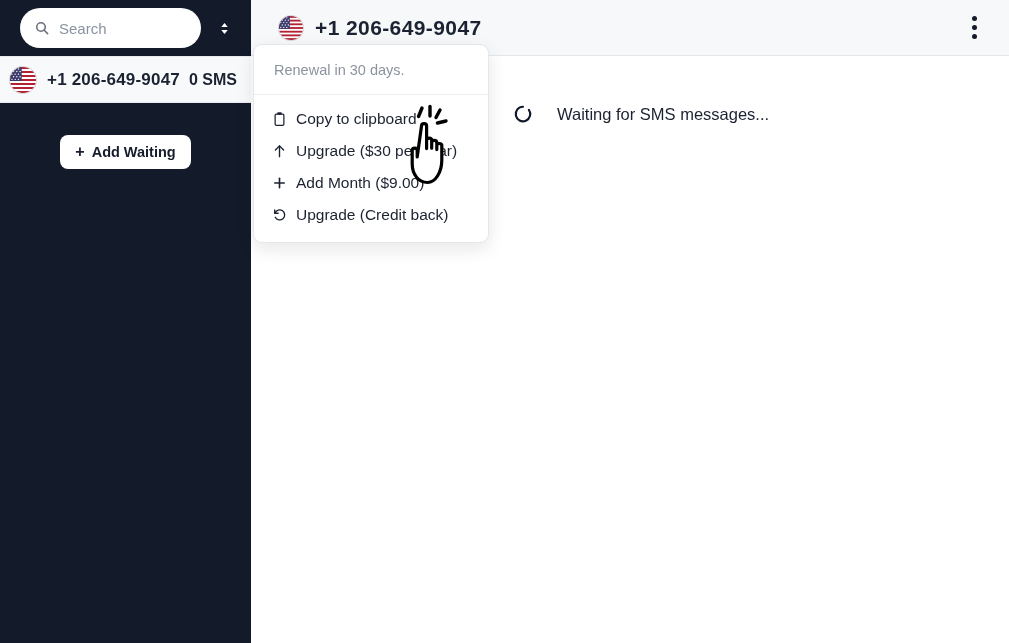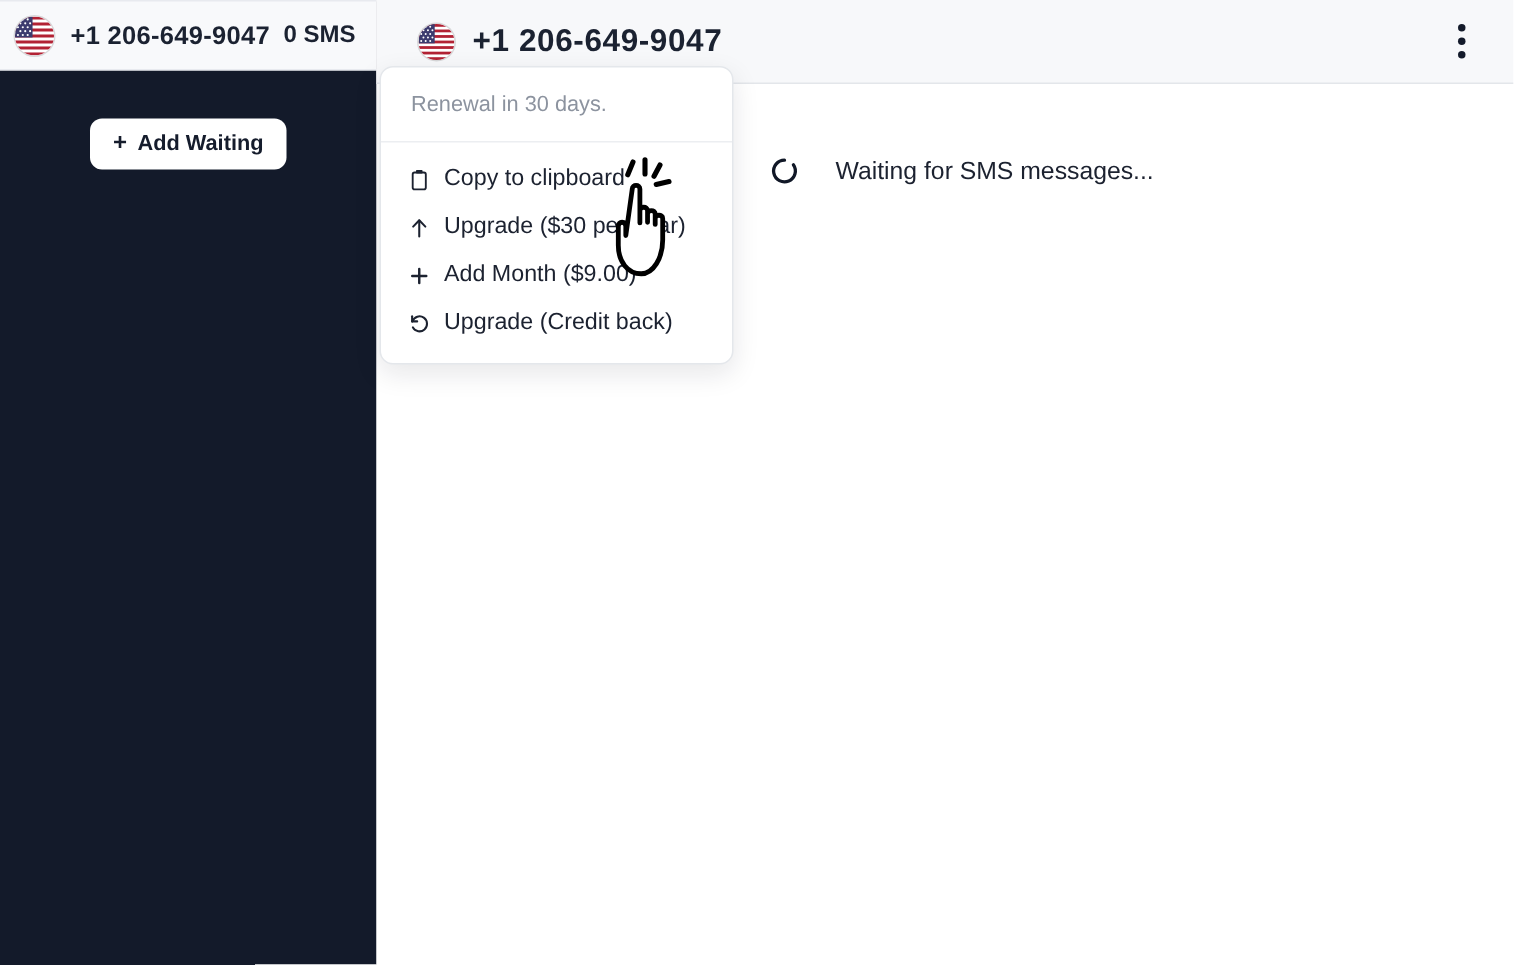--- a/index.html
+++ b/index.html
@@ -134,21 +134,21 @@
     overflow: hidden;
   }
   .dd-note {
     padding: 17px 20px 16px 20px;
     font-size: 14.5px; color: #8c939f;
     border-bottom: 1px solid #eceef1;
     white-space: nowrap;
   }
   .dd-list { padding: 8px 0 11px 0; }
   .dd-item {
-    display: flex; align-items: flex-end; gap: 9px;
+    display: flex; align-items: center; gap: 9px;
     padding: 7px 14px 7px 18px;
     font-size: 15.5px; color: #1c2230;
     cursor: pointer; white-space: nowrap;
     background: transparent; border: none; width: 100%;
     font-family: "Liberation Sans", sans-serif; text-align: left;
   }
   .dd-ico { width: 15px; height: 16px; flex: 0 0 15px; display:block; color:#1c2230; }
 
   
   .cursor {
@@ -157,20 +157,37 @@
   }
   .flagsvg { position:absolute; inset:0; width:100%; height:100%; display:block; }
 </style>
 </head>
 <body>
 
 <div id="app">
 
   <aside class="sidebar">
 
+    <div class="sidebar-top">
+      <div class="search-wrap">
+        <span class="search-icon">
+          <svg viewBox="0 0 24 24" fill="none" stroke="currentColor" stroke-width="2.4" stroke-linecap="round" width="16" height="16">
+            <circle cx="10.5" cy="10.5" r="6.4"></circle>
+            <line x1="15.3" y1="15.3" x2="20.4" y2="20.4"></line>
+          </svg>
+        </span>
+        <input class="search-input" type="text" placeholder="Search" style="">
+      </div>
+      <button class="sort-btn">
+        <svg viewBox="0 0 24 24" width="15" height="19" fill="currentColor">
+          <path d="M12 3.2 L17.1 9.6 L6.9 9.6 Z"></path>
+          <path d="M12 20.8 L6.9 14.4 L17.1 14.4 Z"></path>
+        </svg>
+      </button>
+    </div>
 
     <div class="num-list">
       <div class="num-item">
         <span class="flag-circle">
           <svg class="flagsvg" viewBox="0 0 40 40" preserveAspectRatio="xMidYMid slice">
             <rect width="40" height="40" fill="#ffffff"></rect>
             <g fill="#b22234">
               <rect y="0" width="40" height="3.08"></rect>
               <rect y="6.15" width="40" height="3.08"></rect>
               <rect y="12.3" width="40" height="3.08"></rect>

